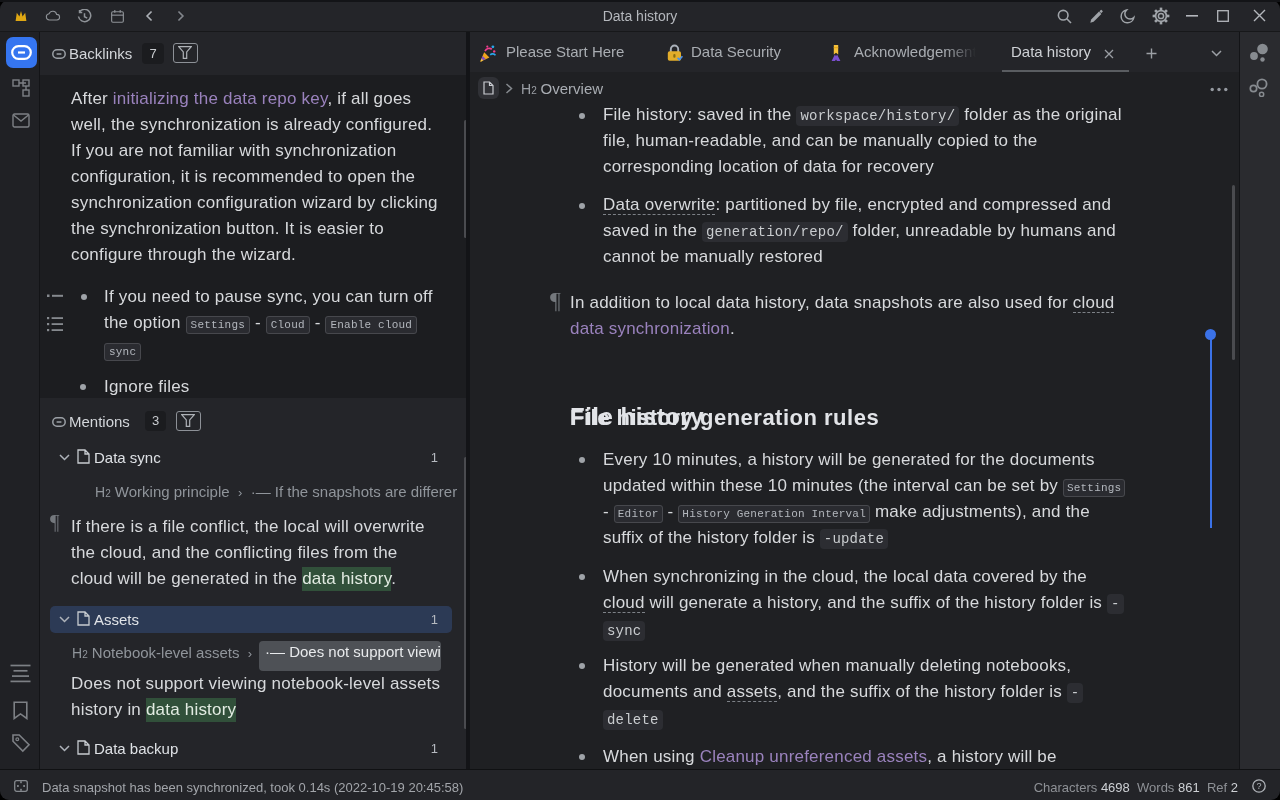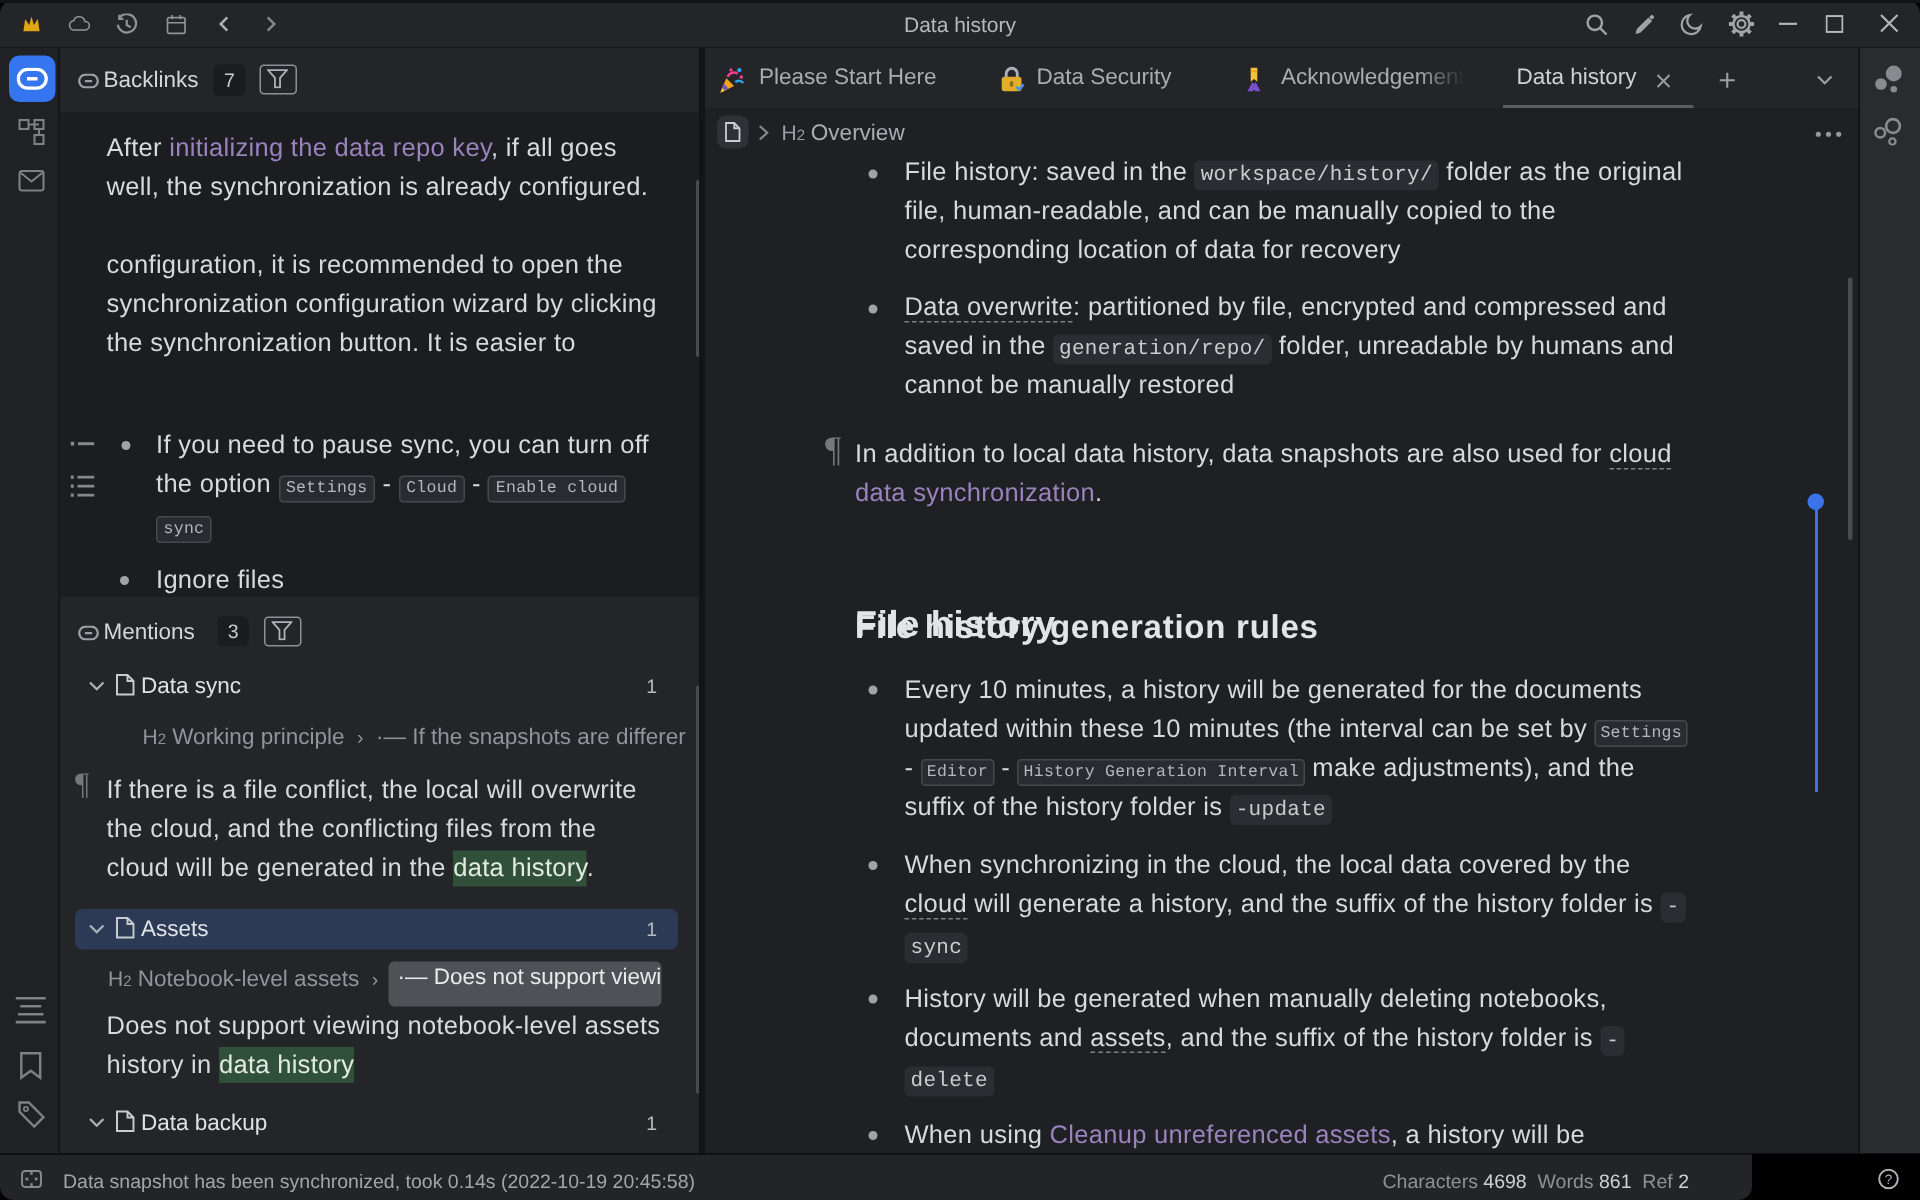--- a/index.html
+++ b/index.html
@@ -7,21 +7,21 @@
   .abs{position:absolute;}
   
   #titlebar{left:0;top:0;width:1280px;height:31px;background:#242529;border-radius:9px 9px 0 0;border-bottom:1px solid #17181a;box-sizing:content-box;}
   #topedge{left:0;top:0;width:1280px;height:2px;background:#131417;}
   #leftrail{left:0;top:32px;width:40px;height:737px;background:#202125;border-right:1px solid #131417;box-sizing:border-box;}
   #panel{left:40px;top:32px;width:426px;height:737px;background:#242529;}
   #pdivider{left:466px;top:32px;width:4px;height:737px;background:#131417;}
   #editor{left:470px;top:32px;width:769px;height:737px;background:#1f2023;}
   #rdivider{left:1239px;top:32px;width:1px;height:737px;background:#131417;}
   #rightrail{left:1240px;top:32px;width:40px;height:737px;background:#2a2b2f;}
-  #statusbar{left:0;top:769px;width:1168px;height:31px;background:#232428;border-top:1px solid #101113;box-sizing:border-box;border-radius:0 0 9px 9px;}
+  #statusbar{left:0;top:769px;width:1280px;height:31px;background:#232428;border-top:1px solid #101113;box-sizing:border-box;border-radius:0 0 9px 9px;}
   
   .t{position:absolute;white-space:nowrap;}
   .line{position:absolute;height:26px;line-height:26px;font-size:17px;letter-spacing:0.2px;color:#d7d9dc;white-space:nowrap;}
   .purple{color:#9a82bd;}
   .dotted{border-bottom:1px dashed #7d8187;padding-bottom:0px;}
   .mark{background:#31503a;color:#e2ebe2;padding:2px 0 3px;}
   code.c{font-family:"Liberation Mono",monospace;font-size:14px;background:#2c2d32;color:#c9cccf;border-radius:4px;padding:2px 4px;}
   kbd.k{font-family:"Liberation Mono",monospace;font-size:11px;background:#2a2b30;color:#b3b7bd;border:1px solid #47484d;border-radius:3px;padding:2px 3px;}
   kbd.k2{font-family:"Liberation Mono",monospace;font-size:11px;background:#2a2b30;color:#b3b7bd;border:1px solid #47484d;border-radius:3px;padding:2px 4px;}
   .bullet{position:absolute;width:6px;height:6px;border-radius:50%;background:#9fa3a8;}
@@ -149,23 +149,25 @@
   <div class="t" style="left:29px;top:13px;font-size:15px;color:#d3d6da;">Backlinks</div>
   <div class="t" style="left:102px;top:11px;width:22px;height:21px;background:#1b1c1f;border-radius:4px;text-align:center;line-height:21px;font-size:13px;color:#c8cbcf;">7</div>
   <div class="t" style="left:133px;top:11px;width:23px;height:18px;border:1px solid #8d9197;border-radius:3px;"></div>
   <svg class="abs" style="left:138px;top:14px" width="14" height="13" viewBox="0 0 14 13">
       <path d="M0.7 0.7 h12.6 l-4.6 5.2 v6.4 h-3.4 v-6.4 Z" fill="none" stroke="#aeb2b7" stroke-width="1.2"></path>
     </svg>
 
   <div class="abs" style="left:0;top:43px;width:426px;height:323px;background:#1c1d20;"></div>
   <div class="line" style="left:31px;top:54px">After <span class="purple">initializing the data repo key</span>, if all goes</div>
   <div class="line" style="left:31px;top:80px">well, the synchronization is already configured.</div>
+  <div class="line" style="left:31px;top:106px">If you are not familiar with synchronization</div>
   <div class="line" style="left:31px;top:132px">configuration, it is recommended to open the</div>
   <div class="line" style="left:31px;top:158px">synchronization configuration wizard by clicking</div>
   <div class="line" style="left:31px;top:184px">the synchronization button. It is easier to</div>
+  <div class="line" style="left:31px;top:210px">configure through the wizard.</div>
 
   <svg class="abs" style="left:7px;top:261px" width="16" height="6" viewBox="0 0 16 6">
       <rect x="0" y="1.5" width="2.5" height="2.5" fill="#85898e"></rect>
       <rect x="5" y="1.8" width="11" height="2" fill="#85898e"></rect>
     </svg>
   <svg class="abs" style="left:7px;top:284px" width="16" height="16" viewBox="0 0 16 16">
     <g fill="#85898e">
         <rect x="0" y="1" width="2.2" height="2.2"></rect>
         <rect x="4.6" y="1.2" width="11.4" height="1.8"></rect>
     <rect x="0" y="7" width="2.2" height="2.2"></rect>

